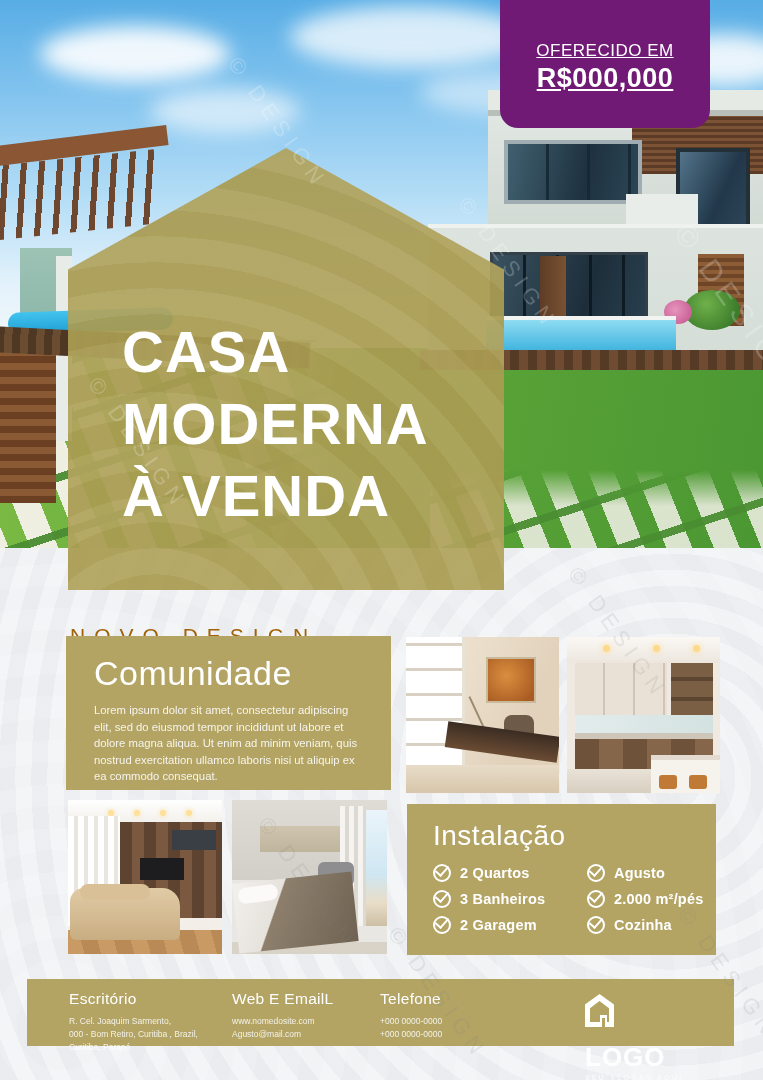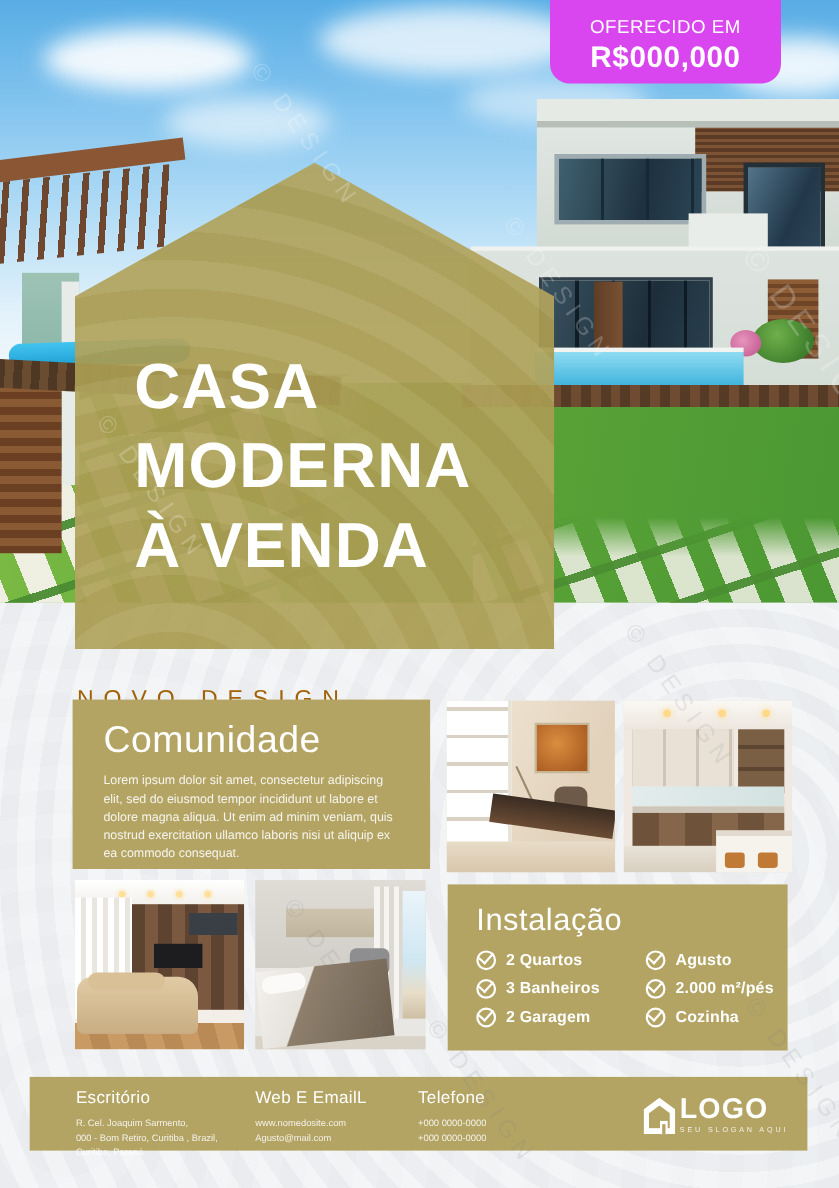--- a/index.html
+++ b/index.html
@@ -81,23 +81,23 @@
     -webkit-mask-image:linear-gradient(100deg,#000 52%,transparent 74%);
     mask-image:linear-gradient(100deg,#000 52%,transparent 74%);}
   .paving-right{position:absolute;left:430px;top:470px;width:340px;height:80px;opacity:.9;
     background:
       repeating-linear-gradient(-18deg, rgba(0,0,0,0) 0 44px, rgba(74,140,50,.95) 44px 52px),
       repeating-linear-gradient(68deg, rgba(242,240,231,.95) 0 24px, rgba(0,0,0,0) 24px 44px);
     -webkit-mask-image:linear-gradient(180deg,transparent 0%,#000 45%);
     mask-image:linear-gradient(180deg,transparent 0%,#000 45%);}
 
   
-  .price-badge{position:absolute;left:500px;top:0;width:210px;height:76px;
-    background:#d946ef;border-radius:0 0 18px 18px;color:#fff;text-align:center;
-    display:flex;flex-direction:column;justify-content:center;gap:2px;padding-top:6px;box-sizing:border-box;}
+  .price-badge{position:absolute;left:500px;top:0;width:210px;height:128px;
+    background:#701a75;border-radius:0 0 18px 18px;color:#fff;text-align:center;
+    display:flex;flex-direction:column;justify-content:center;gap:2px;padding-top:6px;box-sizing:border-box;text-decoration:underline;}
   .price-badge .pb-label{font-size:17px;letter-spacing:.5px;font-weight:400;}
   .price-badge .pb-value{font-size:27px;font-weight:800;letter-spacing:.5px;}
 
   
   .title-overlay{position:absolute;left:68px;top:148px;width:436px;height:442px;
     background:
       repeating-radial-gradient(circle at 20% 120%, rgba(255,255,255,.05) 0 26px, rgba(120,105,40,.05) 26px 52px),
       rgba(172,158,84,.93);
     clip-path:polygon(50% 0%,100% 27.5%,100% 100%,0% 100%,0% 27.5%);}
   .title-overlay .title{position:absolute;left:26px;top:168px;color:#fff;font-weight:800;
@@ -179,21 +179,21 @@
     border-right:2px solid #fff;border-bottom:2px solid #fff;transform:rotate(42deg);}
   .check-label{font-size:14.5px;font-weight:700;letter-spacing:.2px;white-space:nowrap;}
 
   
   .footer{position:absolute;left:27px;top:979px;width:707px;height:67px;background:#b3a464;color:#fff;}
   .f-col{position:absolute;top:11px;}
   .f-col .f-title{font-size:15.5px;font-weight:400;letter-spacing:.3px;}
   .f-col .f-line{font-size:8.5px;line-height:1.55;color:rgba(255,255,255,.85);}
   .f-col .f-lines{margin-top:7px;}
   .f-office{left:42px;} .f-web{left:205px;} .f-phone{left:353px;}
-  .f-logo{position:absolute;left:558px;top:15px;display:flex;align-items:flex-end;gap:4px;}
+  .f-logo{position:absolute;left:558px;top:15px;display:flex;align-items:flex-start;gap:17px;flex-direction:column;}
   .logo-house{position:relative;width:29px;height:33px;}
   .lh-outer{position:absolute;inset:0;background:#fff;clip-path:polygon(50% 0%,100% 32%,100% 100%,0% 100%,0% 32%);}
   .lh-inner{position:absolute;left:5px;top:7px;width:19px;height:21px;background:#b3a464;clip-path:polygon(50% 0%,100% 34%,100% 100%,0% 100%,0% 34%);}
   .lh-door{position:absolute;left:15px;bottom:0;width:7px;height:12px;background:#fff;}
   .lh-door-in{position:absolute;left:17px;bottom:0;width:3px;height:9px;background:#b3a464;}
   .logo-text .l-name{font-size:26px;font-weight:800;letter-spacing:1px;line-height:1;}
   .logo-text .l-slogan{font-size:6.5px;letter-spacing:2.6px;margin-top:4px;color:rgba(255,255,255,.85);}
 
   
   .wm{position:absolute;font-size:22px;letter-spacing:6px;font-weight:400;transform:rotate(55deg);

